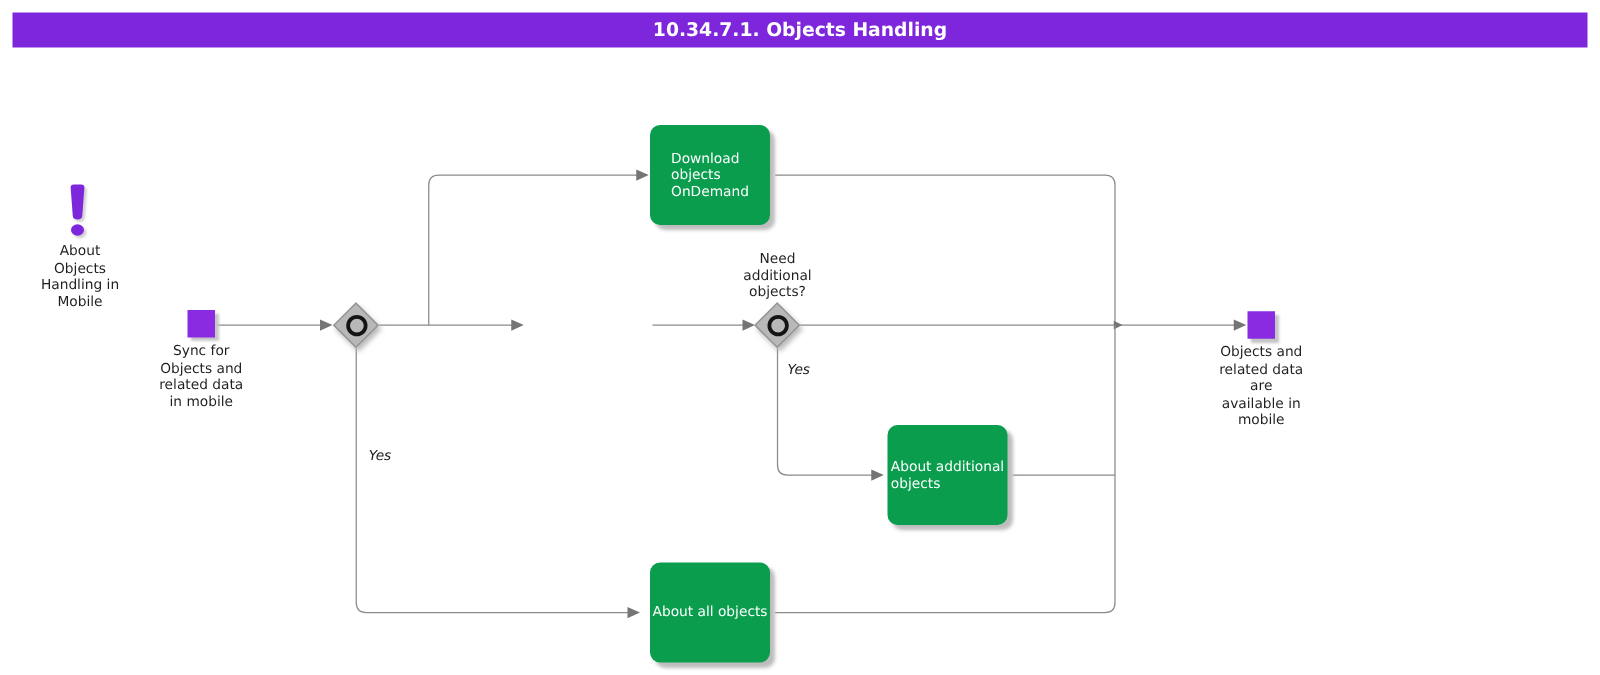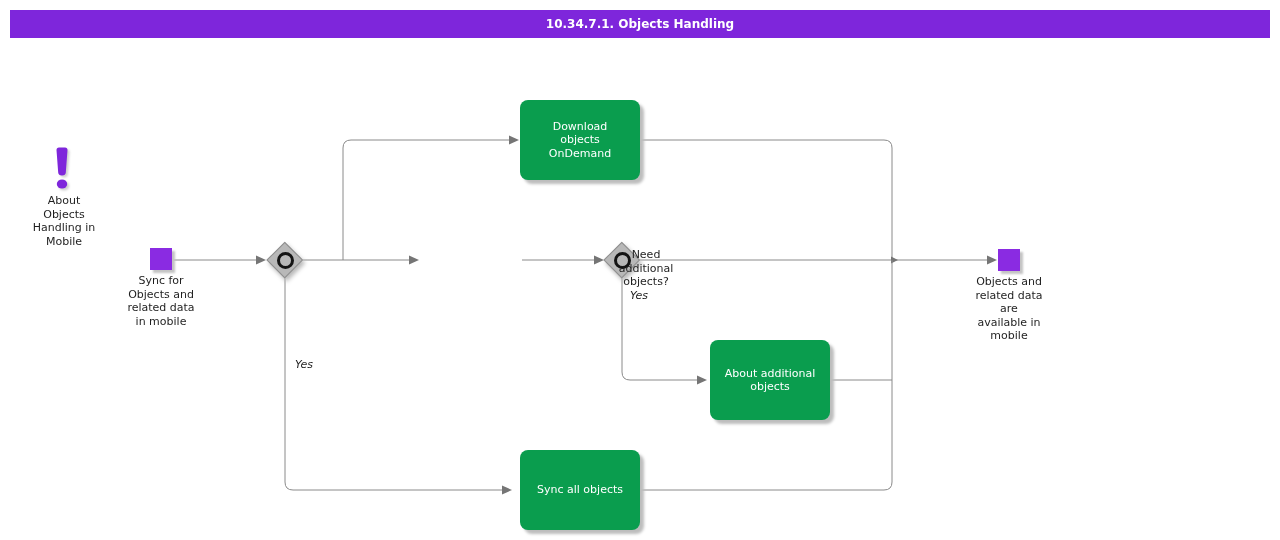--- a/index.html
+++ b/index.html
@@ -6,30 +6,30 @@
     --banner:#7E26DB; --node:#8A2BE2; --green:#0A9D4E;
     --line:#8A8A8A; --arrow:#757575; --text:#1F1F1F;
   }
   html,body{margin:0;padding:0;background:#fff;}
   .canvas{
     position:relative;width:1280px;height:540px;background:#fff;overflow:hidden;
     font-family:"DejaVu Sans","Liberation Sans",sans-serif;font-size:11px;color:var(--text);
   }
   .banner{
     position:absolute;left:10px;top:10px;width:1260px;height:28px;
-    background:var(--banner);color:#fff;font-weight:bold;font-size:12px;
+    background:var(--banner);color:#fff;font-weight:bold;font-size:15px;
     display:flex;align-items:center;justify-content:center;
   }
   .edges{position:absolute;left:0;top:0;width:1280px;height:540px;}
   .edge{stroke:var(--line);stroke-width:1;fill:none;}
   .arrowhead{fill:var(--arrow);stroke:none;}
   .task{
-    position:absolute;width:120px;height:80px;border-radius:8px;
+    position:absolute;width:96px;height:80px;border-radius:8px;
     background:var(--green);color:#fff;box-shadow:4px 4px 3px #bdbdbd;
-    display:flex;align-items:center;justify-content:center;text-align:center;
+    display:flex;align-items:center;justify-content:center;
     white-space:pre-line;line-height:13.5px;padding:2px;box-sizing:border-box;
   }
   .event-square{
     position:absolute;width:22px;height:22px;background:var(--node);
     box-shadow:3px 3px 2px #c4c4c4;
   }
   .diamond{position:absolute;width:36px;height:36px;filter:drop-shadow(2px 3px 2px #b9b9b9);}
   .diamond-shape{
     position:absolute;left:5.25px;top:5.25px;width:25.5px;height:25.5px;
     transform:rotate(45deg);background:#b8b8b8;border:1px solid #8f8f8f;box-sizing:border-box;
@@ -103,27 +103,27 @@
     <div class="diamond-shape"></div>
     <div class="diamond-circle"></div>
   </div>
   <div class="lbl-left" style="left:295px;top:358px;">Yes</div>
 
   <div class="task" style="left:520px;top:100px;">Download
 objects
 OnDemand</div>
   <div class="task" style="left:710px;top:340px;">About additional
 objects</div>
-  <div class="task" style="left:520px;top:450px;">Sync all objects</div>
+  <div class="task" style="left:520px;top:450px;">About all objects</div>
 
   <div class="diamond" style="left:604px;top:242px;">
     <div class="diamond-shape"></div>
     <div class="diamond-circle"></div>
   </div>
-  <div class="lbl" style="left:596px;top:200px;width:100px;margin-top:48px;">Need
+  <div class="lbl" style="left:572px;top:200px;width:100px;">Need
 additional
 objects?</div>
   <div class="lbl-left" style="left:630px;top:289px;">Yes</div>
 
   <div class="event-square" style="left:998px;top:249px;"></div>
   <div class="lbl" style="left:959px;top:275px;width:100px;">Objects and
 related data
 are
 available in
 mobile</div>

